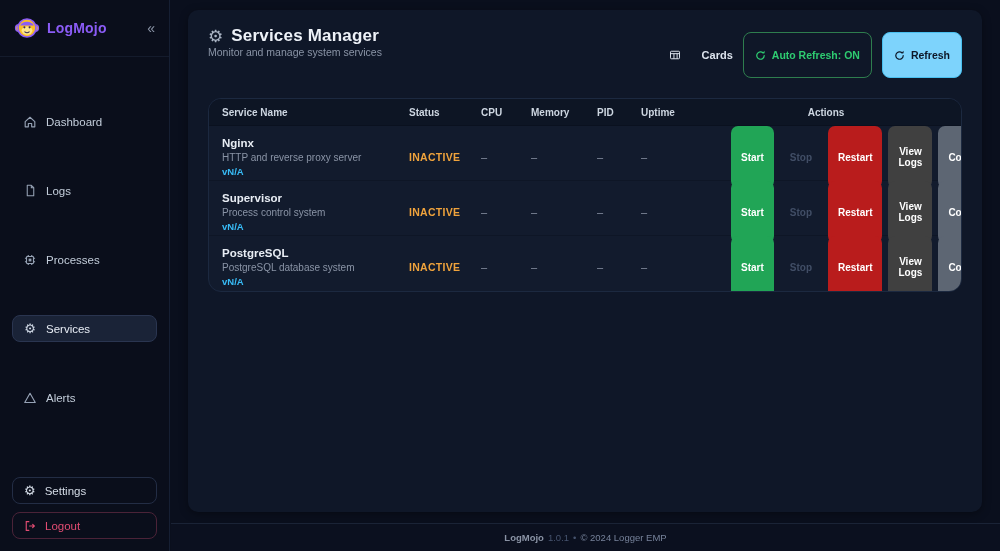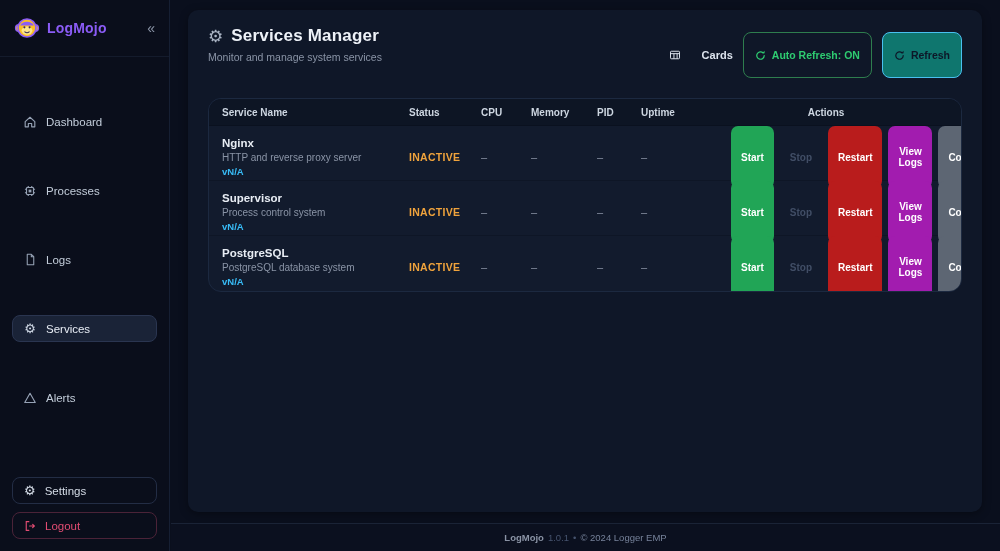--- a/index.html
+++ b/index.html
@@ -45,26 +45,26 @@
   
   .main { position:absolute; left:171px; top:0; width:829px; height:551px; display:flex; flex-direction:column; }
   .card {
     margin:10px 18px 0 17px; height:502px; background:#0f1728;
     border-radius:10px; padding:16px 20px; box-shadow:0 2px 8px rgba(0,0,0,.35);
   }
   .card-header { display:flex; align-items:flex-start; }
   .title-block .title-row { display:flex; align-items:center; gap:8px; }
   .title-gear { font-size:17px; color:#aab4c4; line-height:1; }
   .page-title { font-size:17px; font-weight:bold; color:#eef2f8; letter-spacing:.2px; }
-  .page-subtitle { font-size:10.5px; color:#8a94a6; margin-top:5px; }
+  .page-subtitle { font-size:10.5px; color:#8a94a6; }
   .header-actions { margin-left:auto; display:flex; align-items:center; gap:10px; margin-top:6px; }
   .cards-toggle { display:flex; align-items:center; gap:21px; background:none; border:none; color:#dde4ee; font-size:11px; font-weight:600; cursor:pointer; font-family:inherit; }
   .pill { display:flex; align-items:center; gap:6px; font-size:10.5px; font-weight:bold; border-radius:8px; padding:16px 11px; cursor:pointer; font-family:inherit; }
   .auto-refresh { background:transparent; border:1px solid #2e7d4e; color:#2ecc71; }
-  .refresh { background:#0f766e; border:1px solid #49c0f0; color:#0d1728; }
+  .refresh { background:#7dd3fc; border:1px solid #49c0f0; color:#0d1728; }
   
   .table { margin-top:20px; background:#121b2d; border:1px solid #1c2940; border-radius:13px; overflow:hidden; }
   .thead, .trow {
     display:grid;
     grid-template-columns:200px 72px 50px 66px 44px 90px 1fr;
     align-items:center;
   }
   .thead { background:#0d1524; height:27px; border-bottom:1px solid #0a111f; }
   .th { font-size:10px; font-weight:bold; color:#cdd6e1; }
   .th:first-child, .td-name { padding-left:13px; }
@@ -74,21 +74,21 @@
   .svc-name { font-size:11.5px; font-weight:bold; color:#e8edf4; }
   .svc-desc { font-size:10px; color:#8a94a6; margin-top:3px; }
   .svc-ver { font-size:9.5px; font-weight:bold; color:#38bdf8; margin-top:3px; }
   .status { font-size:10.5px; font-weight:bold; color:#f0a33c; letter-spacing:.3px; }
   .metric { font-size:11px; color:#8a94a6; }
   .td-actions { display:flex; justify-content:center; gap:6px; }
   .abtn { font-size:10px; font-weight:bold; padding:20px 10px; border-radius:7px; border:none; color:#fff; cursor:pointer; font-family:inherit; }
   .abtn-start { background:#21a556; }
   .abtn-stop { background:transparent; color:#414e66; cursor:default; }
   .abtn-restart { background:#b91c1c; }
-  .abtn-logs { background:#a21caf;text-align:center; }
+  .abtn-logs { background:#404040;text-align:center; }
   .abtn-config { background:#5d6673; }
   
   .footer {
     margin-top:auto; height:28px; border-top:1px solid #1a2336;
     display:flex; align-items:center; justify-content:center; gap:4px;
     font-size:9.5px; color:#76829a; background:#0b101f;
   }
   .footer .fname { font-weight:bold; color:#8a93a5; }
   .footer .fver, .footer .fsep { color:#46536e; }
   svg { display:block; }
@@ -120,36 +120,36 @@
     <div class="nav-item">
       <span class="nicon">
         <svg width="14" height="14" viewBox="0 0 16 16">
             <path d="M2.5 7.5 8 2.6l5.5 4.9v6h-3.6v-3.8H6.1v3.8H2.5z" fill="none" stroke="currentColor" stroke-width="1.3" stroke-linejoin="round"></path>
           </svg>
       </span>
       <span>Dashboard</span>
     </div>
     <div class="nav-item">
       <span class="nicon">
+        <svg width="13" height="13" viewBox="0 0 16 16">
+            <path d="M4 1.6h5l3 3v9.8H4z" fill="none" stroke="currentColor" stroke-width="1.3" stroke-linejoin="round"></path>
+            <path d="M9 1.6v3h3" fill="none" stroke="currentColor" stroke-width="1.3"></path>
+          </svg>
+      </span>
+      <span>Logs</span>
+    </div>
+    <div class="nav-item">
+      <span class="nicon">
         <svg width="14" height="14" viewBox="0 0 16 16">
             <rect x="4" y="4" width="8" height="8" rx="1" fill="none" stroke="currentColor" stroke-width="1.3"></rect>
             <rect x="6.4" y="6.4" width="3.2" height="3.2" fill="currentColor"></rect>
             <path d="M6 4V2.2M10 4V2.2M6 13.8V12M10 13.8V12M4 6H2.2M4 10H2.2M13.8 6H12M13.8 10H12" stroke="currentColor" stroke-width="1.3"></path>
           </svg>
       </span>
       <span>Processes</span>
-    </div>
-    <div class="nav-item">
-      <span class="nicon">
-        <svg width="13" height="13" viewBox="0 0 16 16">
-            <path d="M4 1.6h5l3 3v9.8H4z" fill="none" stroke="currentColor" stroke-width="1.3" stroke-linejoin="round"></path>
-            <path d="M9 1.6v3h3" fill="none" stroke="currentColor" stroke-width="1.3"></path>
-          </svg>
-      </span>
-      <span>Logs</span>
     </div>
     <div class="nav-item active">
       <span class="nicon gear-glyph">⚙</span>
       <span>Services</span>
     </div>
     <div class="nav-item">
       <span class="nicon">
         <svg width="14" height="14" viewBox="0 0 16 16">
             <path d="M8 2.6 14 13.2H2z" fill="none" stroke="currentColor" stroke-width="1.3" stroke-linejoin="round"></path>
           </svg>

